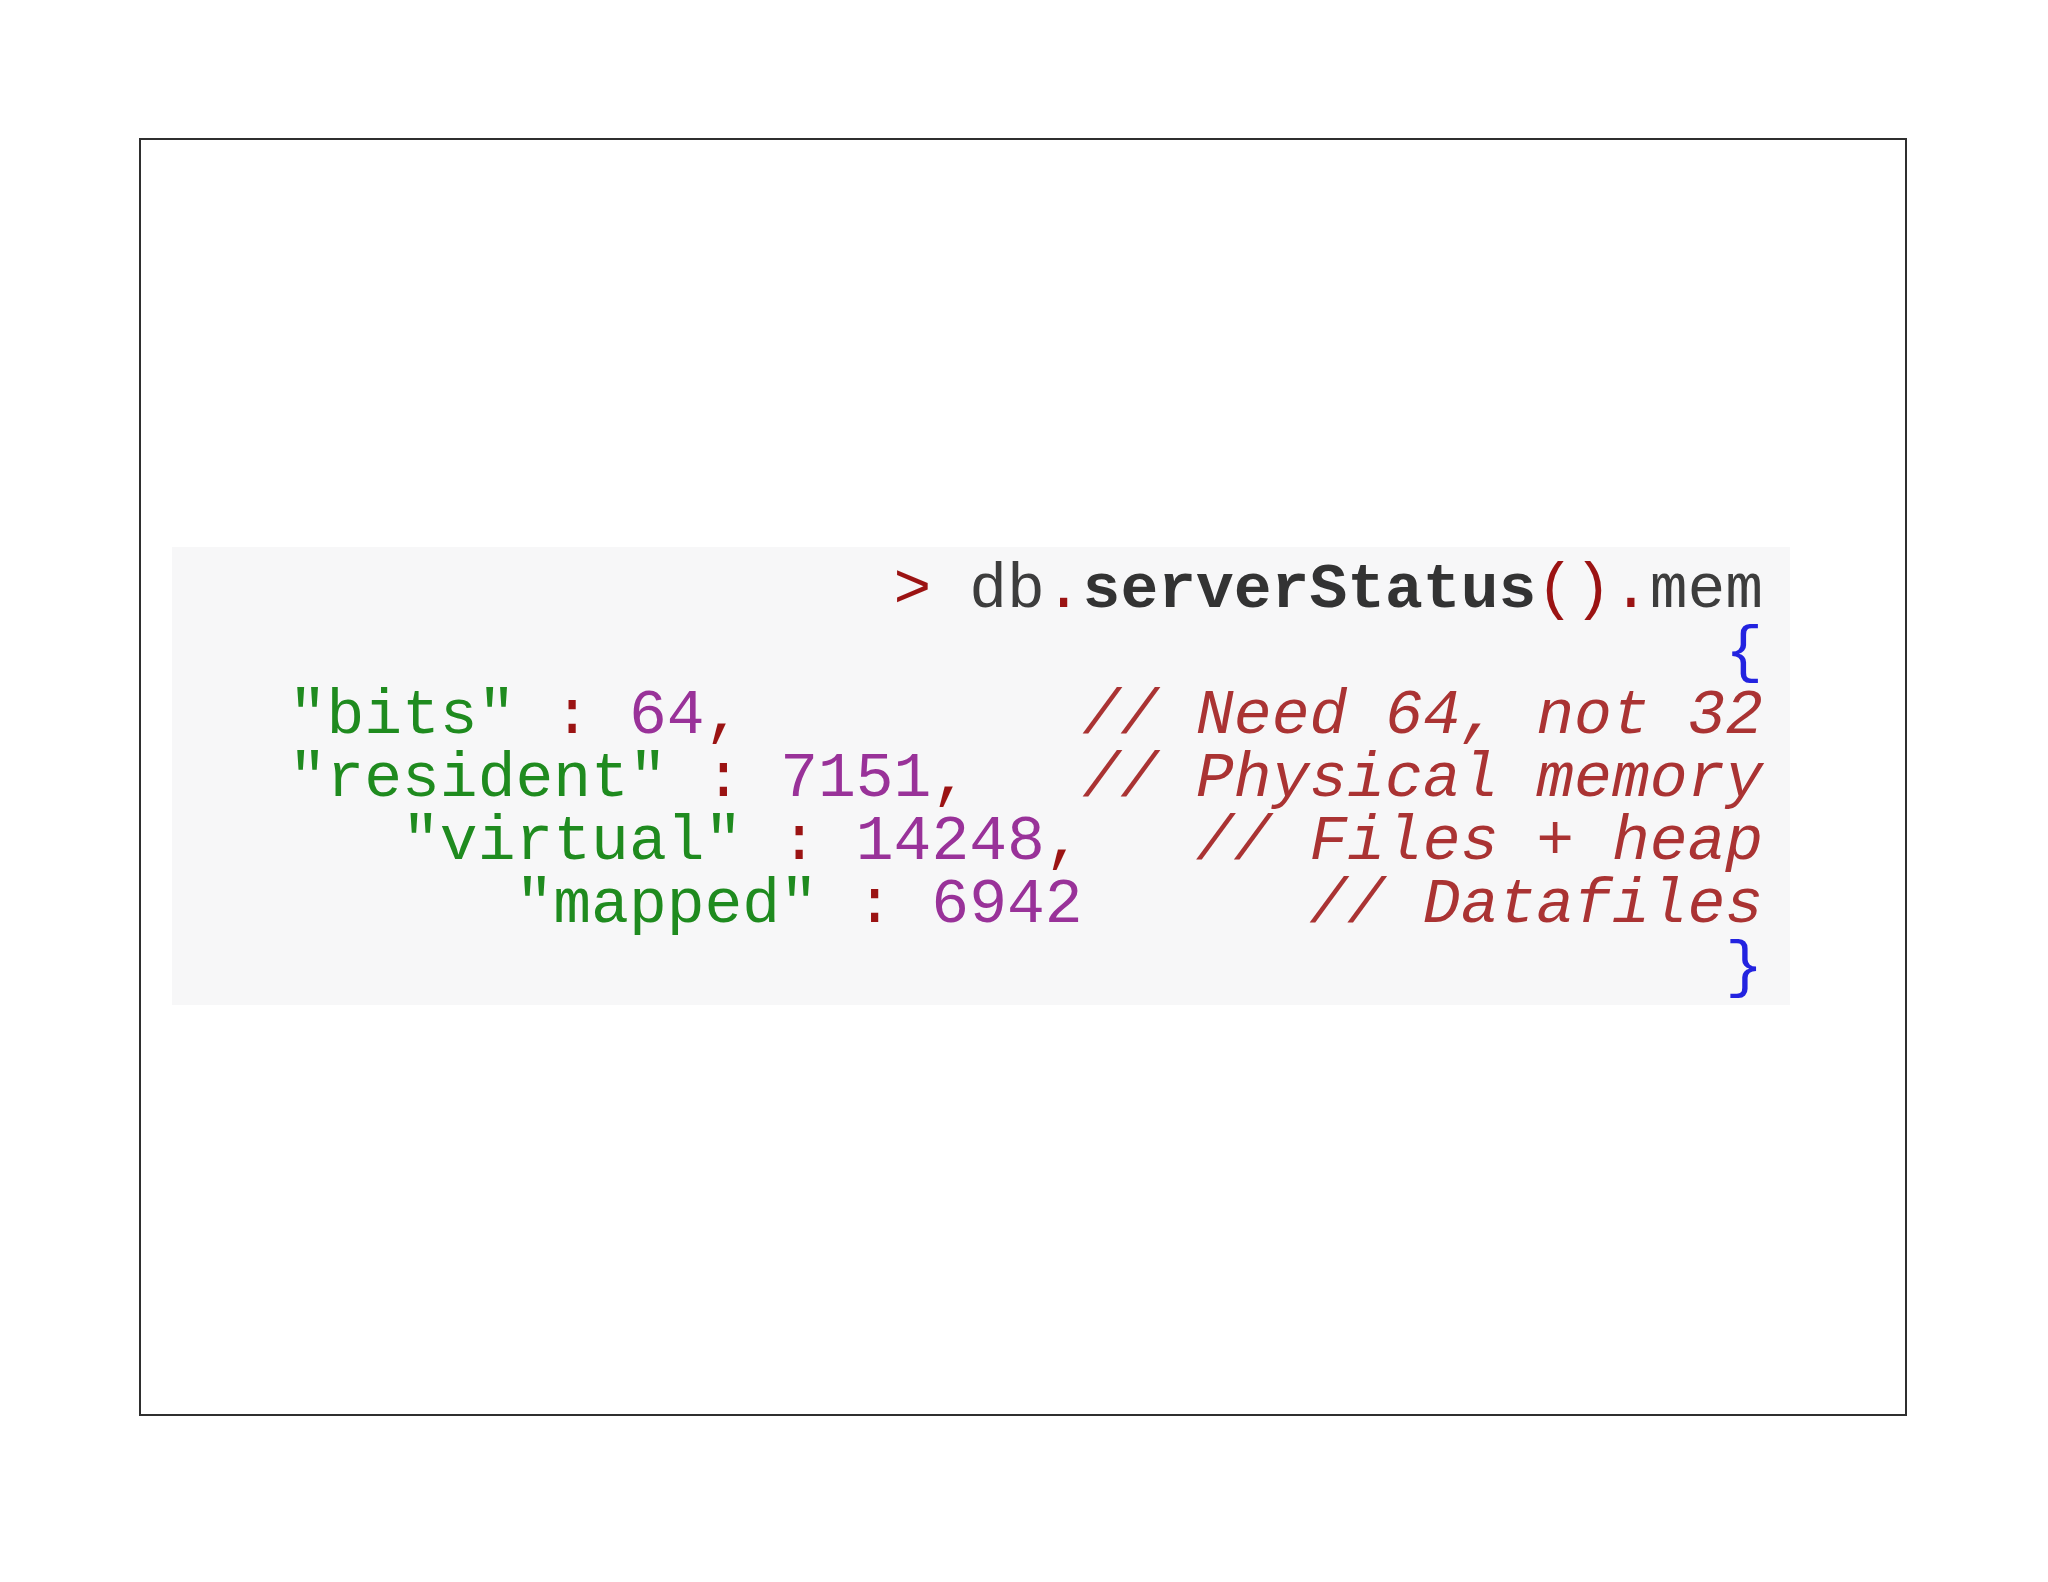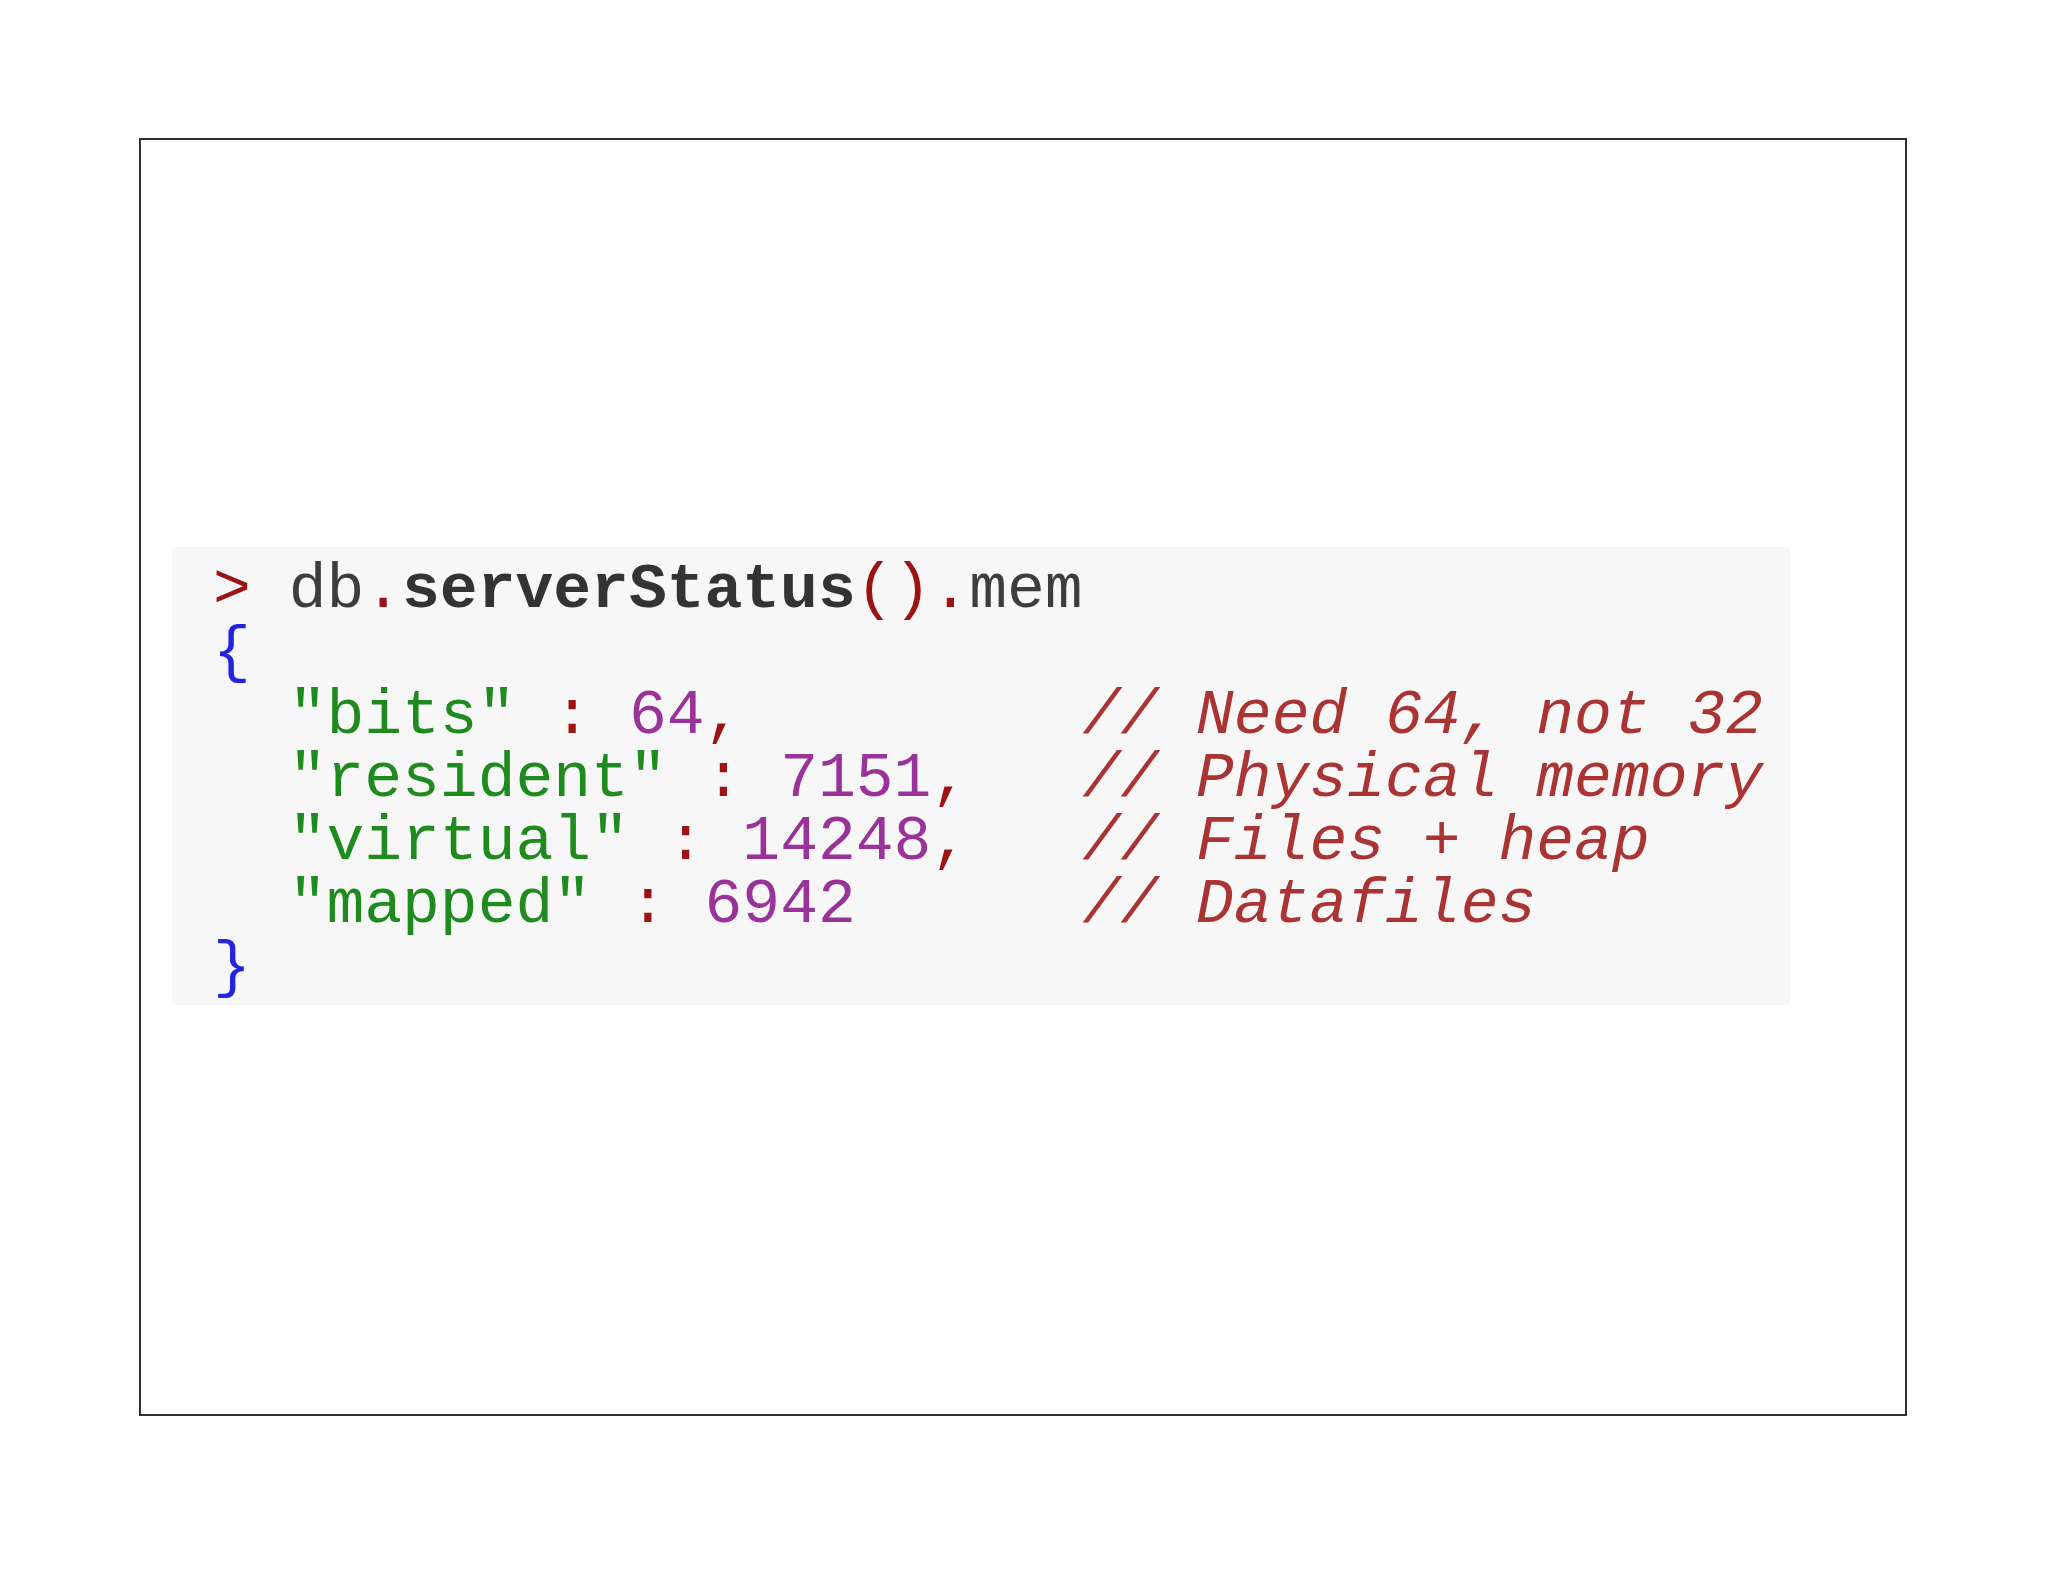--- a/index.html
+++ b/index.html
@@ -35,20 +35,21 @@
   }
   .code-block {
     position: absolute;
     left: 72px;
     top: 419px;
     font-family: "Liberation Mono", monospace;
     font-size: 63px;
     line-height: 63px;
     white-space: pre;
     color: #3d3d3d;
+    text-align: right;
   }
   .code-line { white-space: pre; }
   .tok-method { font-weight: bold; }
   .tok-comment { font-style: italic; }
 </style>
 </head>
 <body>
 
 <div class="page" style="background: rgb(255, 255, 255);">
   <div class="slide-frame" style="border-color: rgb(47, 47, 47);">

